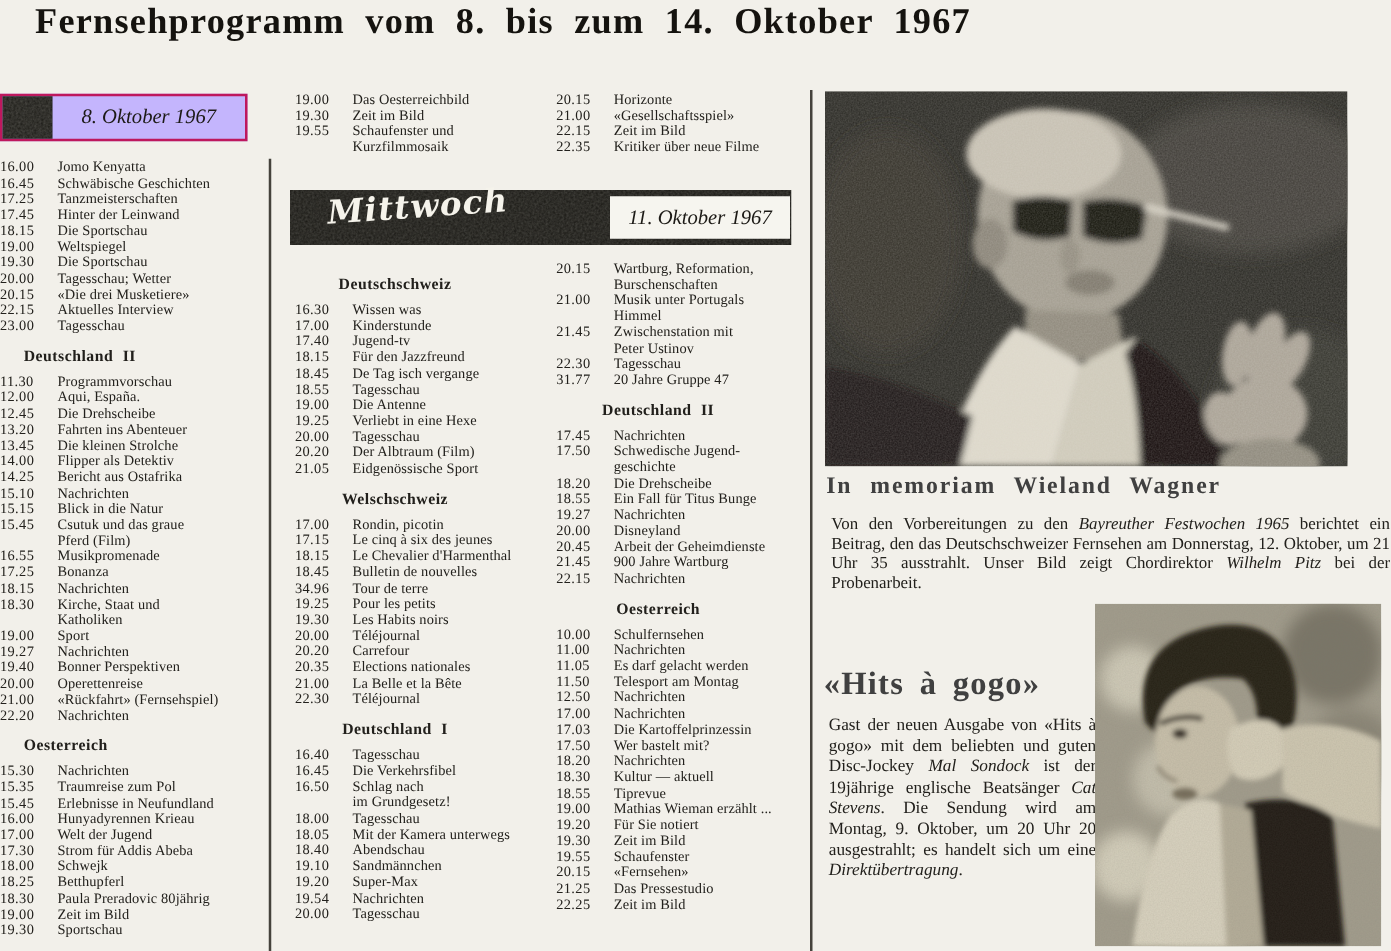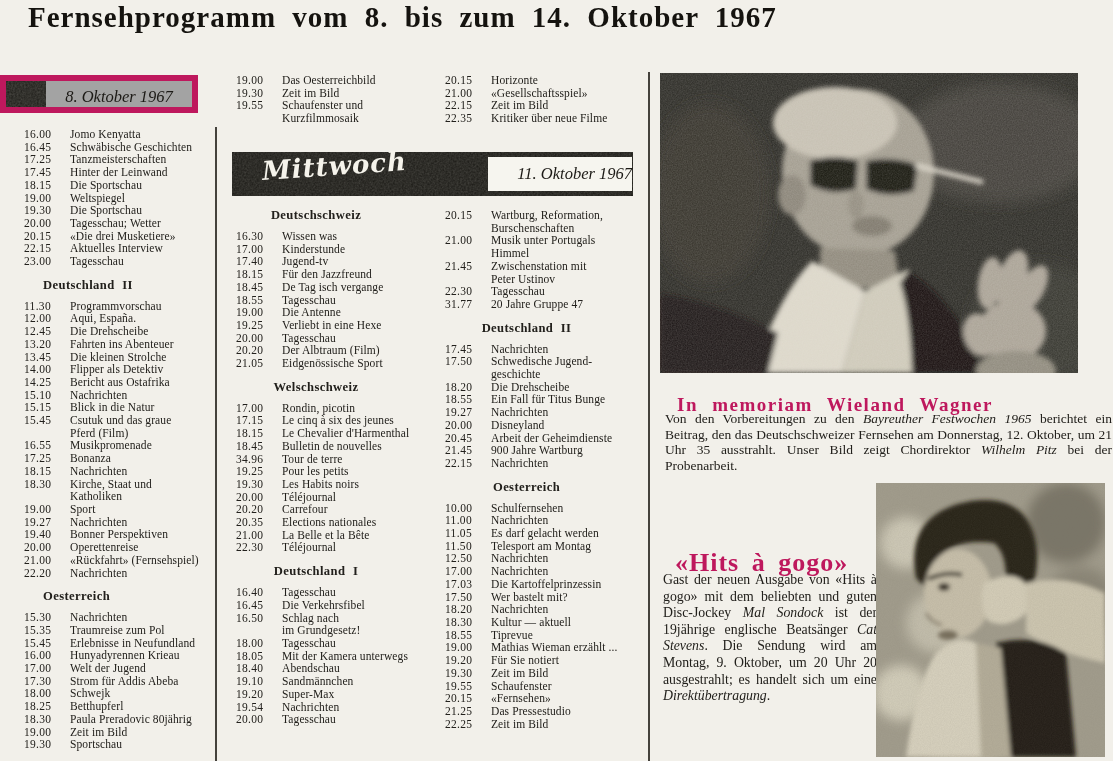--- a/index.html
+++ b/index.html
@@ -10,75 +10,75 @@
     color:#22201c;
   }
   .main-title {
     position:absolute; left:28px; top:1px; margin:0;
     font-size:29px; font-weight:bold; letter-spacing:1px; word-spacing:8px;
     color:#15130f; white-space:nowrap;text-align:right;
   }
   
   .datebox {
     position:absolute; left:0; top:75px; width:198px; height:38px;
-    border:6px solid #be185d; box-sizing:border-box; background:#a3a3a3;
+    border:2px solid #be185d; box-sizing:border-box; background:#c4b5fd;
     display:flex;
   }
   .datebox-black { width:40px; height:100%; background:#1b1a16; flex:none; position:relative; overflow:hidden; }
   .datebox-black svg { position:absolute; inset:0; width:100%; height:100%; }
   .datebox-label { flex:1; text-align:center; font-style:italic; font-size:16.5px; line-height:32px; color:#1c1a16; }
 
   
   .prog { box-sizing:border-box; }
   .prog .row { display:flex; gap:6px; font-size:11.5px; line-height:12.7px; }
   .prog .time { width:40px; flex:none; letter-spacing:0.3px; }
   .prog .ptitle { white-space:pre-line; letter-spacing:0.1px; }
   .channel-header {
     font-weight:bold; font-size:12.6px; line-height:13px;
     margin:11px 0 8px; letter-spacing:0.4px; word-spacing:4px;
   }
-  .prog > .channel-header:first-child { margin-top:0; }
-
-  #col1 { position:absolute; left:0;   top:128px; width:216px; padding-left:24px; }
+  .prog > .channel-header:first-child { margin-top:12px; }
+
+  #col1 { position:absolute; left:0;   top:128px; width:216px; }
   #col1 .channel-header { padding-left:19px; }
   #col2top { position:absolute; left:232px; top:74px; width:200px; padding-left:4px; }
   #col3top { position:absolute; left:437px; top:74px; width:211px; padding-left:8px; }
   #col2 { position:absolute; left:232px; top:209px; width:200px; padding-left:4px; }
   #col2 .channel-header { text-align:center; padding-right:36px; }
   #col3 { position:absolute; left:437px; top:209px; width:211px; padding-left:8px; }
   #col3 .channel-header { text-align:center; padding-right:40px; }
 
   
   .banner { position:absolute; left:232px; top:152px; width:401px; height:44px; background:#191814; }
   .banner-noise { position:absolute; inset:0; width:100%; height:100%; }
   .banner-day {
     position:absolute; left:30px; top:4px; z-index:2;
     color:#f5f3eb; font-style:italic; font-weight:bold; font-size:26px;
     font-family:"DejaVu Serif",serif; letter-spacing:1px;
     transform:rotate(-4deg); transform-origin:left center;
   }
   .banner-date {
     position:absolute; right:1px; top:5px; z-index:2; width:144px; height:34px;
-    background:#f6f5ef; text-align:right; font-style:italic; font-size:16.5px; line-height:33px;
+    background:#f6f5ef; text-align:center; font-style:italic; font-size:16.5px; line-height:33px;
     color:#1c1a16;
   }
 
   
   .vrule { position:absolute; width:1.5px; background:#45423c; }
   .vrule1 { left:215px; top:127px; height:634px; }
   .vrule2 { left:648px; top:72px;  height:689px; }
 
   
   .photo { position:absolute; }
   .photo svg { display:block; width:100%; height:100%; }
   .photo1 { left:660px; top:73px;  width:418px; height:300px; }
   .photo2 { left:876px; top:483px; width:229px; height:274px; }
 
   
-  .art-title { margin:16px; position:absolute; color:#be185d; white-space:nowrap; }
+  .art-title { margin:0; position:absolute; color:#404040; white-space:nowrap; }
   .art1-title { left:661px; top:378px; font-size:19px; letter-spacing:1.5px; word-spacing:8px; }
   .art2-title { left:659px; top:532px; font-size:26px; letter-spacing:1px; word-spacing:5px; }
   .art-body { margin:4px; position:absolute; text-align:justify; }
   .art1-body { left:661px; top:407px; width:447px; font-size:13.5px; line-height:15.6px; }
   .art2-body { left:659px; top:568px; width:214px; font-size:13.8px; line-height:16.6px; }
   .art-body i { font-style:italic; }
 </style>
 </head>
 <body>
 

